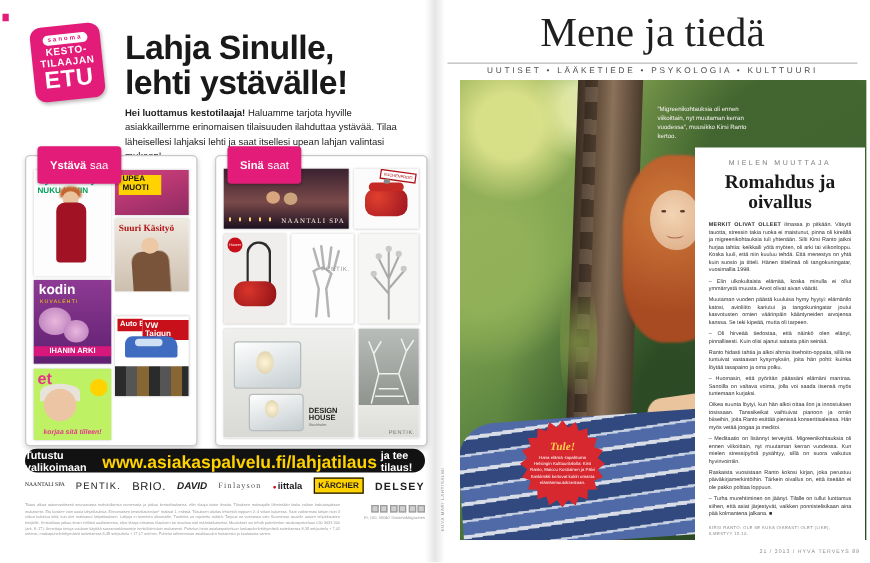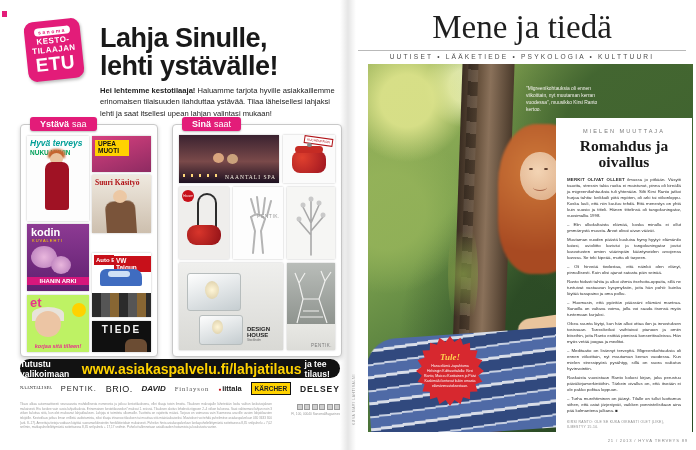--- a/index.html
+++ b/index.html
@@ -19,21 +19,21 @@
   .etu-l3{font-size:19px;font-weight:bold;line-height:1;letter-spacing:.5px;}
   .headline{left:100px;top:24px;width:240px;font-size:27px;line-height:1.04;font-weight:700;
             letter-spacing:-.5px;color:#191919;}
   .intro{left:100px;top:85px;width:235px;font-size:7.6px;line-height:1.5;color:#222;}
   .intro b{font-weight:bold;}
 
   .offer-box{background:#fff;border:1px solid #c9c9c9;border-radius:4px;
              box-shadow:0 2px 4px rgba(0,0,0,.18);}
   .friend-box{left:20px;top:124px;width:136px;height:231px;}
   .you-box{left:172px;top:124px;width:168px;height:231px;}
-  .box-tab{top:117px;height:14px;background:#e31c79;color:#fff;border-radius:3px;
+  .box-tab{top:117px;height:30px;background:#e31c79;color:#fff;border-radius:3px;
            font-size:9px;font-weight:bold;display:flex;align-items:center;justify-content:flex-start;
            padding:0 10px;box-shadow:0 1px 2px rgba(0,0,0,.25);z-index:3;}
   .box-tab .light{font-weight:normal;margin-left:3px;}
   .tab-friend{left:30px;}
   .tab-you{left:182px;}
 
   .tile{position:absolute;background:#f1f0ee;box-shadow:0 0 2px rgba(0,0,0,.25);overflow:hidden;}
 
   
   .mag-ht{background:#fdfdfd;}
@@ -200,21 +200,21 @@
     <span class="etu-l2">TILAAJAN</span>
     <span class="etu-l3">ETU</span>
   </div>
 
   <div class="abs headline">
     <div>Lahja Sinulle,</div>
     <div>lehti ystävälle!</div>
   </div>
 
   <div class="abs intro">
-    <b>Hei lehtemme kestotilaaja!</b><span> Haluamme tarjota hyville asiakkaillemme erinomaisen tilaisuuden ilahduttaa ystävää. Tilaa läheisellesi lahjaksi lehti ja saat itsellesi upean lahjan valintasi mukaan!</span>
+    <b>Hei luottamus kestotilaaja!</b><span> Haluamme tarjota hyville asiakkaillemme erinomaisen tilaisuuden ilahduttaa ystävää. Tilaa läheisellesi lahjaksi lehti ja saat itsellesi upean lahjan valintasi mukaan!</span>
   </div>
 
   <div class="abs box-tab tab-friend">
     <span>Ystävä</span>
     <span class="light">saa</span>
   </div>
   <div class="abs box-tab tab-you">
     <span>Sinä</span>
     <span class="light">saat</span>
   </div>
@@ -247,24 +247,20 @@
     <div class="tile mag-kasityo" style="left:71px;top:50px;width:59px;height:58px;">
       <div class="mtitle">Suuri Käsityö</div>
       <div class="sweater"></div>
       <div class="khead"></div>
     </div>
     <div class="tile mag-auto" style="left:71px;top:128px;width:59px;height:64px;">
       <div class="logo">Auto Bild</div>
       <div class="mline">VW Taigun</div>
       <div class="car"></div>
       <div class="strip"></div>
-    </div>
-    <div class="tile mag-tiede" style="left:71px;top:196px;width:59px;height:31px;">
-      <div class="mtitle">TIEDE</div>
-      <div class="dog"></div>
     </div>
   </div>
 
   <div class="abs offer-box you-box">
     <div class="tile prod-spa" style="left:6px;top:10px;width:100px;height:48px;">
       <div class="heads"></div>
       <div class="candles"></div>
       <div class="plabel">NAANTALI SPA</div>
     </div>
     <div class="tile prod-pot" style="left:110px;top:10px;width:52px;height:48px;">

